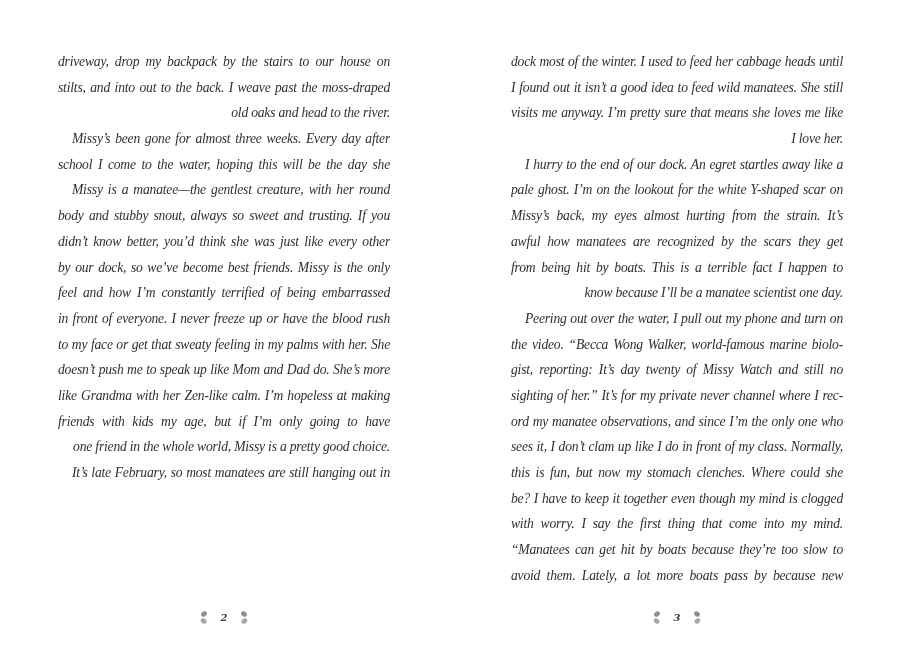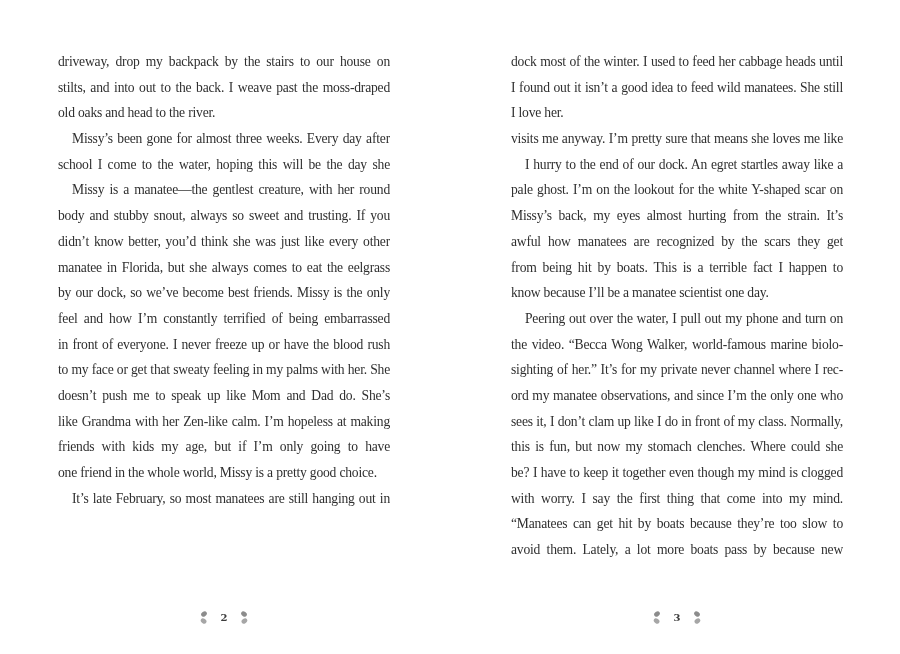--- a/index.html
+++ b/index.html
@@ -9,20 +9,21 @@
     height: 654px;
     background: #ffffff;
     overflow: hidden;
   }
   .spread {
     position: relative;
     width: 900px;
     height: 654px;
     background: #ffffff;
     font-family: "Liberation Serif", serif;
+    font-style: italic;
   }
   .page {
     position: absolute;
     top: 0;
     width: 332px;
     height: 654px;
   }
   #page-left  { left: 58px; }
   #page-right { left: 511px; }
 
@@ -39,21 +40,21 @@
     letter-spacing: -0.2px;
     color: #2f2f2f;
     overflow: hidden;
     white-space: normal;
   }
   .line.justify {
     text-align: justify;
     text-align-last: justify;
   }
   .line.left {
-    text-align: left;
+    text-align: right;
   }
   .line.indent {
     text-indent: 14px;
   }
 
   .footer {
     position: absolute;
     top: 606px;
     left: 0;
     right: 0;
@@ -85,21 +86,20 @@
   <div class="page" id="page-left">
     <div class="text-block">
         <div class="line justify">driveway, drop my backpack by the stairs to our house on</div>
         <div class="line justify">stilts, and into out to the back. I weave past the moss-draped</div>
         <div class="line left">old oaks and head to the river.</div>
         <div class="line justify indent">Missy’s been gone for almost three weeks. Every day after</div>
         <div class="line justify">school I come to the water, hoping this will be the day she</div>
         <div class="line justify indent">Missy is a manatee—the gentlest creature, with her round</div>
         <div class="line justify">body and stubby snout, always so sweet and trusting. If you</div>
         <div class="line justify">didn’t know better, you’d think she was just like every other</div>
-        <div class="line justify">manatee in Florida, but she always comes to eat the eelgrass</div>
         <div class="line justify">by our dock, so we’ve become best friends. Missy is the only</div>
         <div class="line justify">feel and how I’m constantly terrified of being embarrassed</div>
         <div class="line justify">in front of everyone. I never freeze up or have the blood rush</div>
         <div class="line justify">to my face or get that sweaty feeling in my palms with her. She</div>
         <div class="line justify">doesn’t push me to speak up like Mom and Dad do. She’s more</div>
         <div class="line justify">like Grandma with her Zen-like calm. I’m hopeless at making</div>
         <div class="line justify">friends with kids my age, but if I’m only going to have</div>
         <div class="line left">one friend in the whole world, Missy is a pretty good choice.</div>
         <div class="line justify indent">It’s late February, so most manatees are still hanging out in</div>
       </div>
@@ -117,30 +117,31 @@
           <ellipse cx="4.6" cy="11" rx="3.1" ry="2.3" transform="rotate(35 4.6 11)" fill="#a6a6a6"></ellipse>
         </svg>
       </span>
     </div>
   </div>
 
   <div class="page" id="page-right">
     <div class="text-block">
         <div class="line justify">dock most of the winter. I used to feed her cabbage heads until</div>
         <div class="line justify">I found out it isn’t a good idea to feed wild manatees. She still</div>
+        <div class="line justify">visits me anyway. I’m pretty sure that means she loves me like</div>
         <div class="line left">I love her.</div>
-        <div class="line justify">visits me anyway. I’m pretty sure that means she loves me like</div>
         <div class="line justify indent">I hurry to the end of our dock. An egret startles away like a</div>
         <div class="line justify">pale ghost. I’m on the lookout for the white Y-shaped scar on</div>
         <div class="line justify">Missy’s back, my eyes almost hurting from the strain. It’s</div>
         <div class="line justify">awful how manatees are recognized by the scars they get</div>
         <div class="line justify">from being hit by boats. This is a terrible fact I happen to</div>
         <div class="line left">know because I’ll be a manatee scientist one day.</div>
         <div class="line justify indent">Peering out over the water, I pull out my phone and turn on</div>
         <div class="line justify">the video. “Becca Wong Walker, world-famous marine biolo-</div>
+        <div class="line justify">gist, reporting: It’s day twenty of Missy Watch and still no</div>
         <div class="line justify">sighting of her.” It’s for my private never channel where I rec-</div>
         <div class="line justify">ord my manatee observations, and since I’m the only one who</div>
         <div class="line justify">sees it, I don’t clam up like I do in front of my class. Normally,</div>
         <div class="line justify">this is fun, but now my stomach clenches. Where could she</div>
         <div class="line justify">be? I have to keep it together even though my mind is clogged</div>
         <div class="line justify">with worry. I say the first thing that come into my mind.</div>
         <div class="line justify">“Manatees can get hit by boats because they’re too slow to</div>
         <div class="line justify">avoid them. Lately, a lot more boats pass by because new</div>
       </div>
     <div class="footer">

